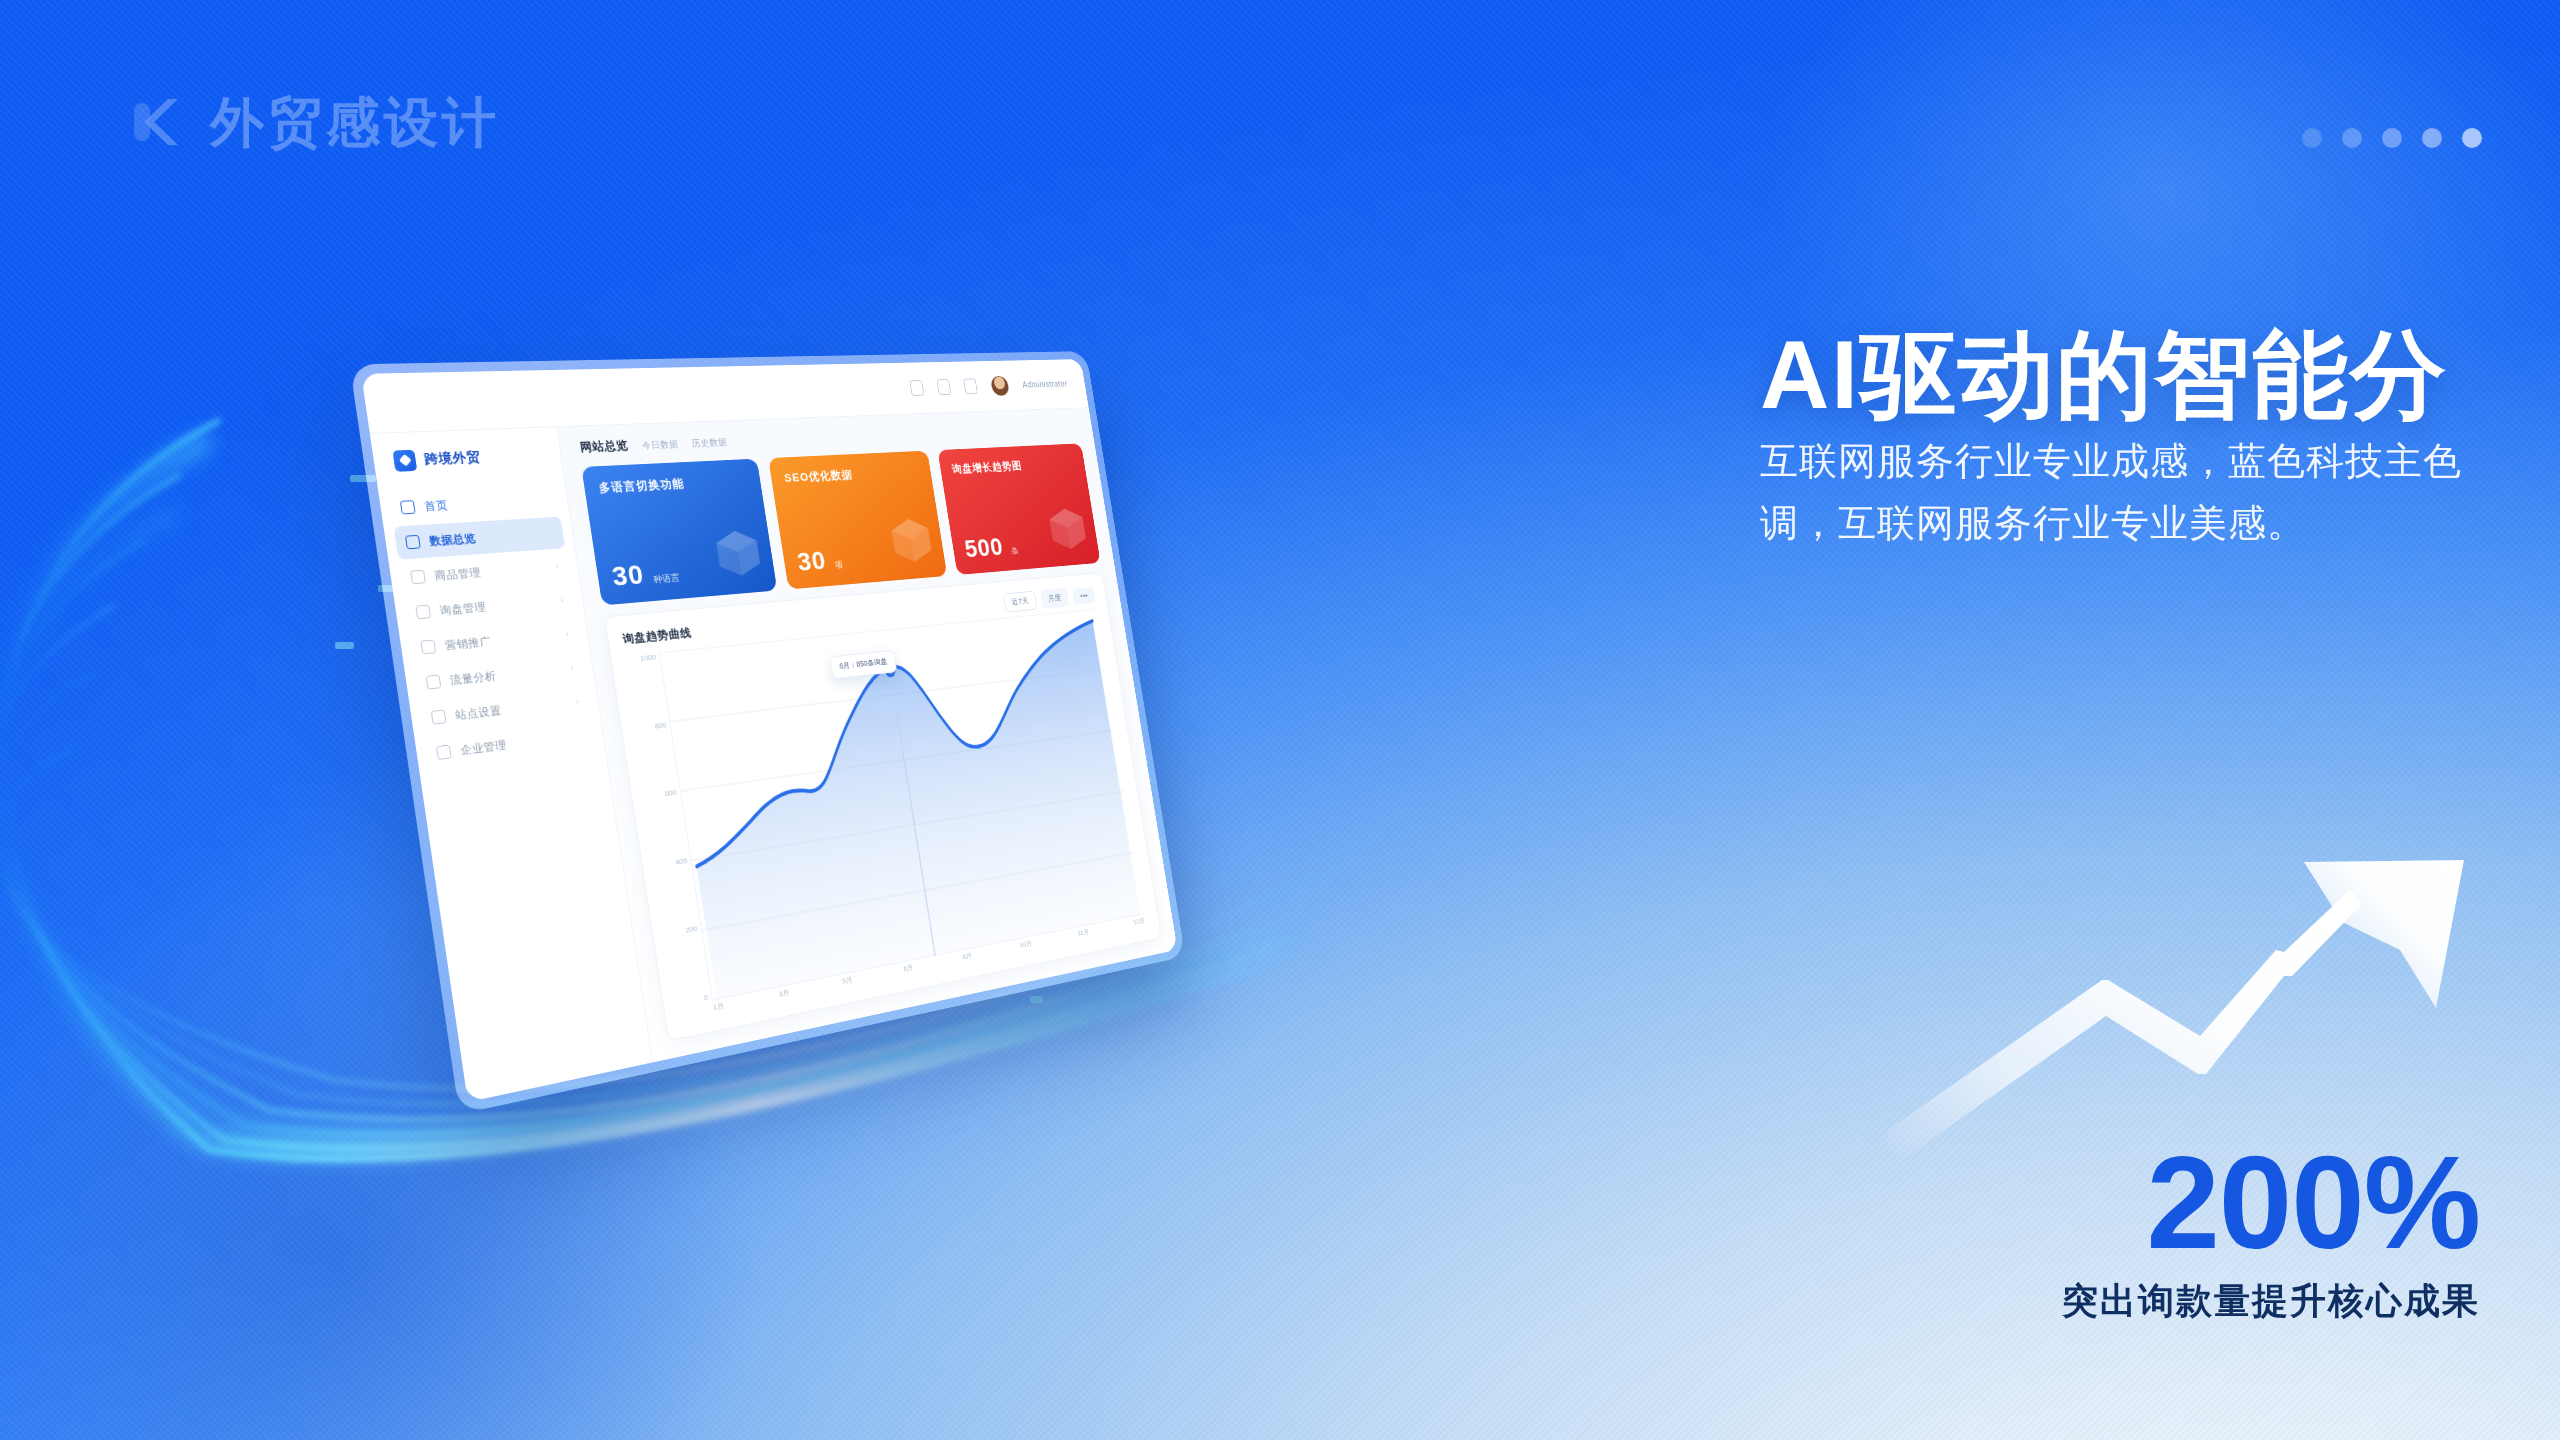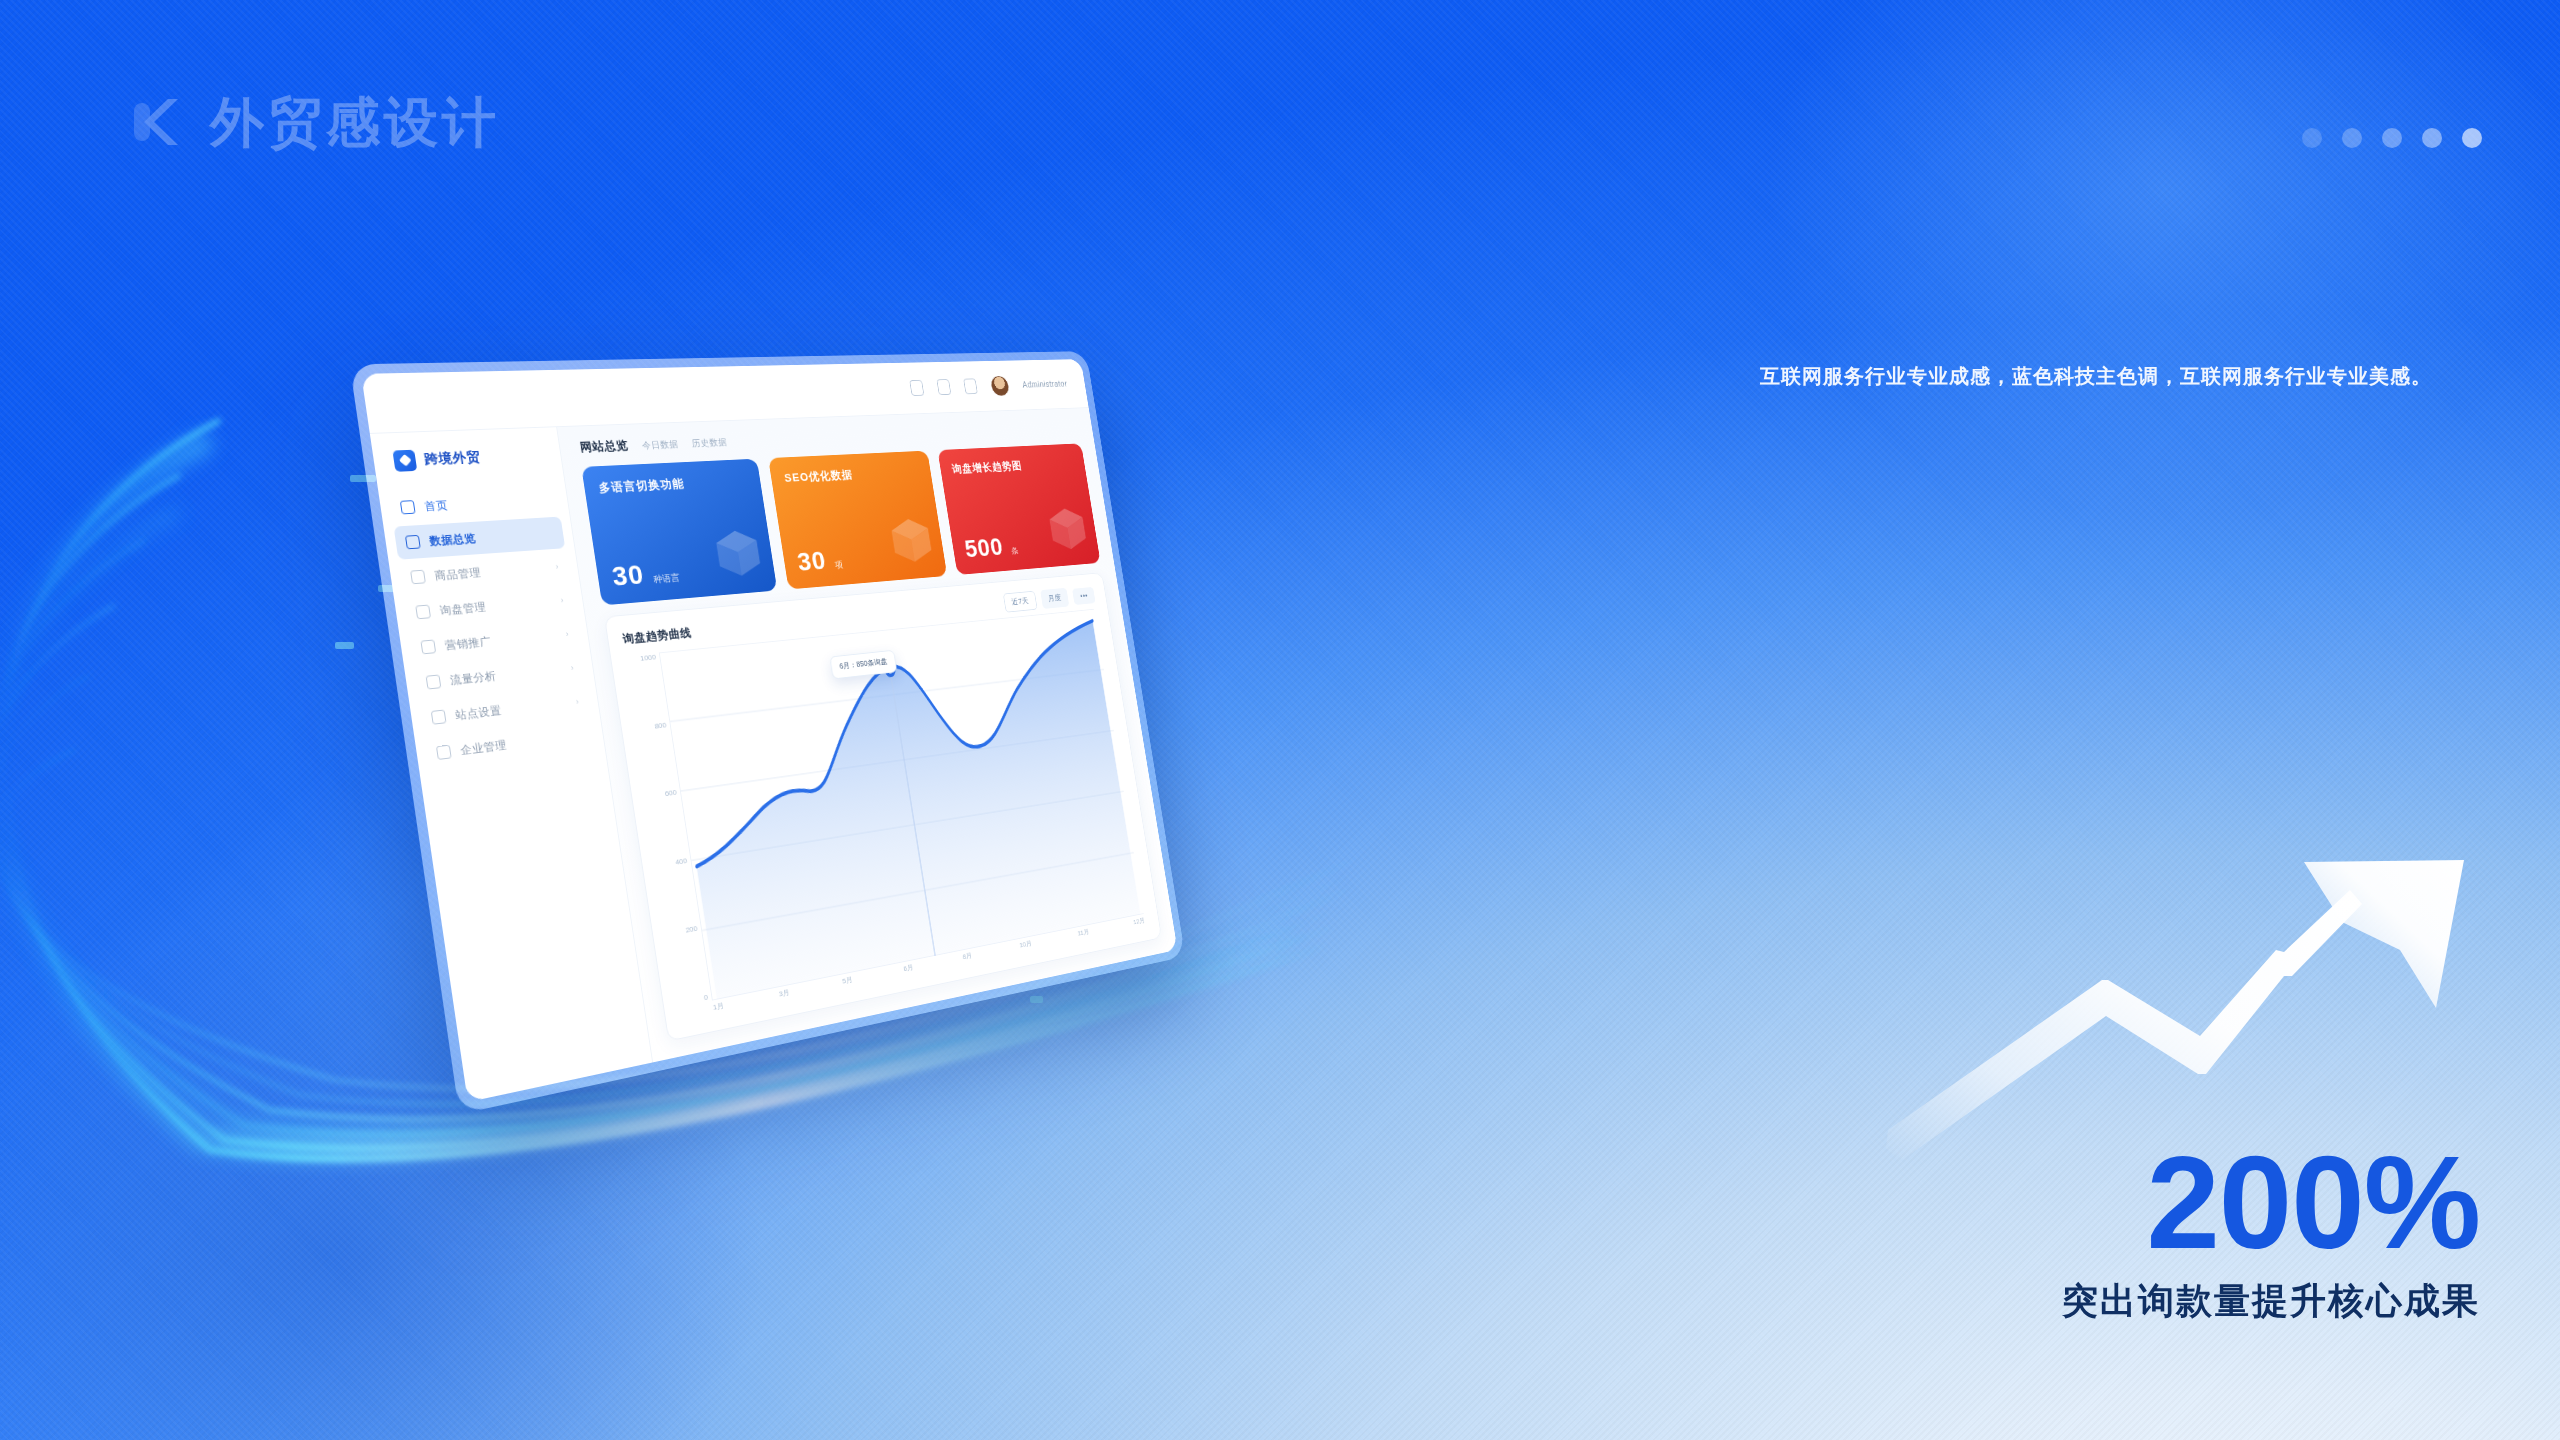--- a/index.html
+++ b/index.html
@@ -209,24 +209,22 @@
   }
 
   
   .copy { position:absolute; left:1760px; top:318px; width:740px; }
   .headline {
     font-size:96px; font-weight:700; color:#FFFFFF;
     line-height:1.18; letter-spacing:2px;
     text-shadow:0 6px 26px rgba(0,40,130,.28);
   }
   .subcopy {
-    margin-top:42px;
-    font-size:20px; line-height:1.62; letter-spacing:1px;
+    font-size:38px; line-height:1.62; letter-spacing:1px;
     color:rgba(255,255,255,.93);
-    font-weight:bold;
   }
 
   
   .arrow { position:absolute; left:1880px; top:830px; width:620px; height:330px; }
   .stat { position:absolute; right:80px; top:1140px; text-align:right; width:900px; }
   .stat-num {
     font-size:132px; font-weight:700; color:#1557E0;
     line-height:.96; letter-spacing:-1px;text-align:right;
   }
   .stat-cap {
@@ -478,20 +476,21 @@
             </div>
 
           </div>
         </div>
       </div>
     </div>
   </div>
 
   <div class="copy">
     <div class="headline">
+      <div>AI驱动的智能分</div>
     </div>
     <div class="subcopy">互联网服务行业专业成感，蓝色科技主色调，互联网服务行业专业美感。</div>
   </div>
 
   <svg class="arrow" viewBox="0 0 620 330">
     <defs>
       <linearGradient id="arrowGrad" x1="0" y1="1" x2="1" y2="0">
         <stop offset="0%" stop-color="#FFFFFF" stop-opacity="0"></stop>
         <stop offset="28%" stop-color="#FFFFFF" stop-opacity=".65"></stop>
         <stop offset="60%" stop-color="#FFFFFF" stop-opacity=".97"></stop>

